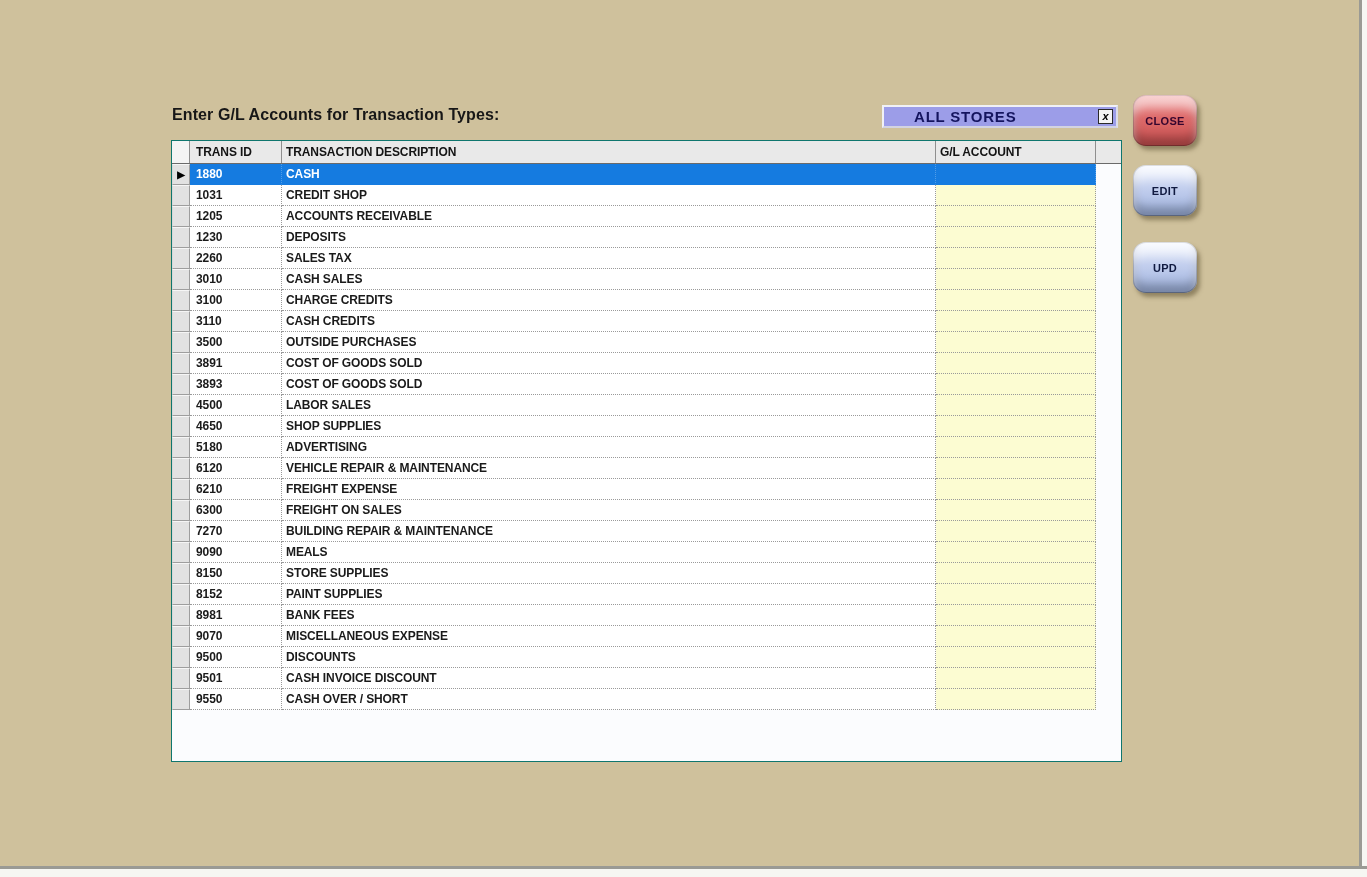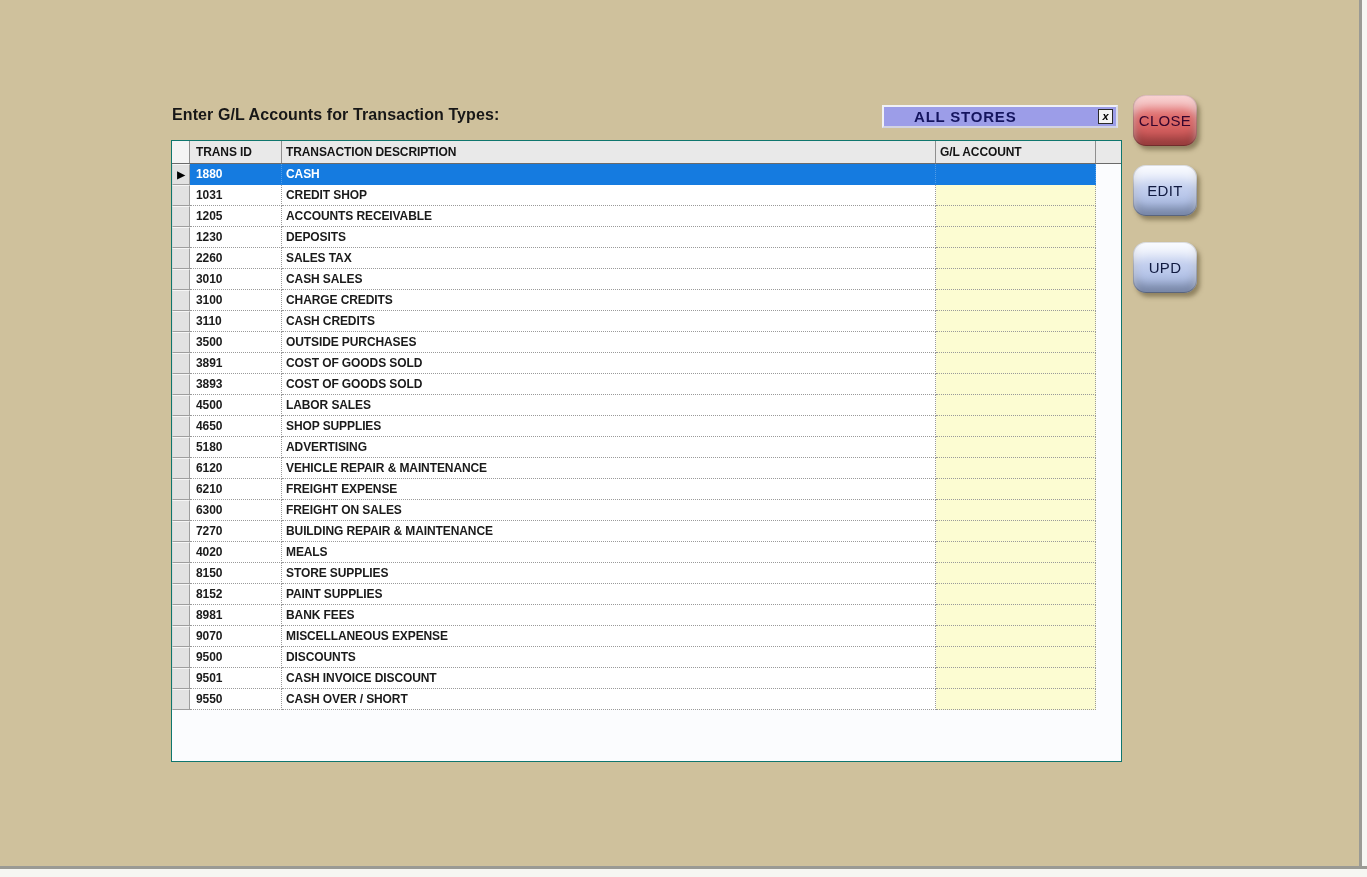--- a/index.html
+++ b/index.html
@@ -42,21 +42,21 @@
     font-size: 11px; font-weight: bold; font-style: italic; color: #000;
     display: flex; align-items: center; justify-content: center;
     line-height: 1; cursor: pointer;
   }
 
   
   .action-btn {
     position: absolute; left: 1133px; width: 64px; height: 51px;
     border: none; border-radius: 13px;
     font-family: "Liberation Sans", sans-serif;
-    font-size: 15px; font-weight: normal; letter-spacing: 0.3px;
+    font-size: 11px; font-weight: bold; letter-spacing: 0.3px;
     display: flex; align-items: center; justify-content: center;
     cursor: pointer;
     box-shadow: inset 0 12px 10px rgba(255,255,255,0.55),
                 inset 0 -9px 10px rgba(0,0,0,0.25),
                 inset 0 0 0 1px rgba(0,0,0,0.25),
                 3px 4px 4px rgba(92,80,50,0.55);
   }
   .btn-close { top: 95px;  background: linear-gradient(180deg, #f09b9b 0%, #dd6a6a 45%, #c84f4f 100%); color: #35052e; }
   .btn-edit  { top: 165px; background: linear-gradient(180deg, #f2f6ff 0%, #c3cfee 45%, #9db1dd 100%); color: #101a40; }
   .btn-upd   { top: 234px; background: linear-gradient(180deg, #f2f6ff 0%, #c3cfee 45%, #9db1dd 100%); color: #101a40; margin-top: 8px; }
@@ -257,21 +257,21 @@
         </div>
         <div class="grid-row">
           <div class="cell col-sel"></div>
           <div class="cell col-id">7270</div>
           <div class="cell col-desc">BUILDING REPAIR &amp; MAINTENANCE</div>
           <div class="cell col-gl"></div>
           <div class="cell col-fill"></div>
         </div>
         <div class="grid-row">
           <div class="cell col-sel"></div>
-          <div class="cell col-id">4020</div>
+          <div class="cell col-id">9090</div>
           <div class="cell col-desc">MEALS</div>
           <div class="cell col-gl"></div>
           <div class="cell col-fill"></div>
         </div>
         <div class="grid-row">
           <div class="cell col-sel"></div>
           <div class="cell col-id">8150</div>
           <div class="cell col-desc">STORE SUPPLIES</div>
           <div class="cell col-gl"></div>
           <div class="cell col-fill"></div>

